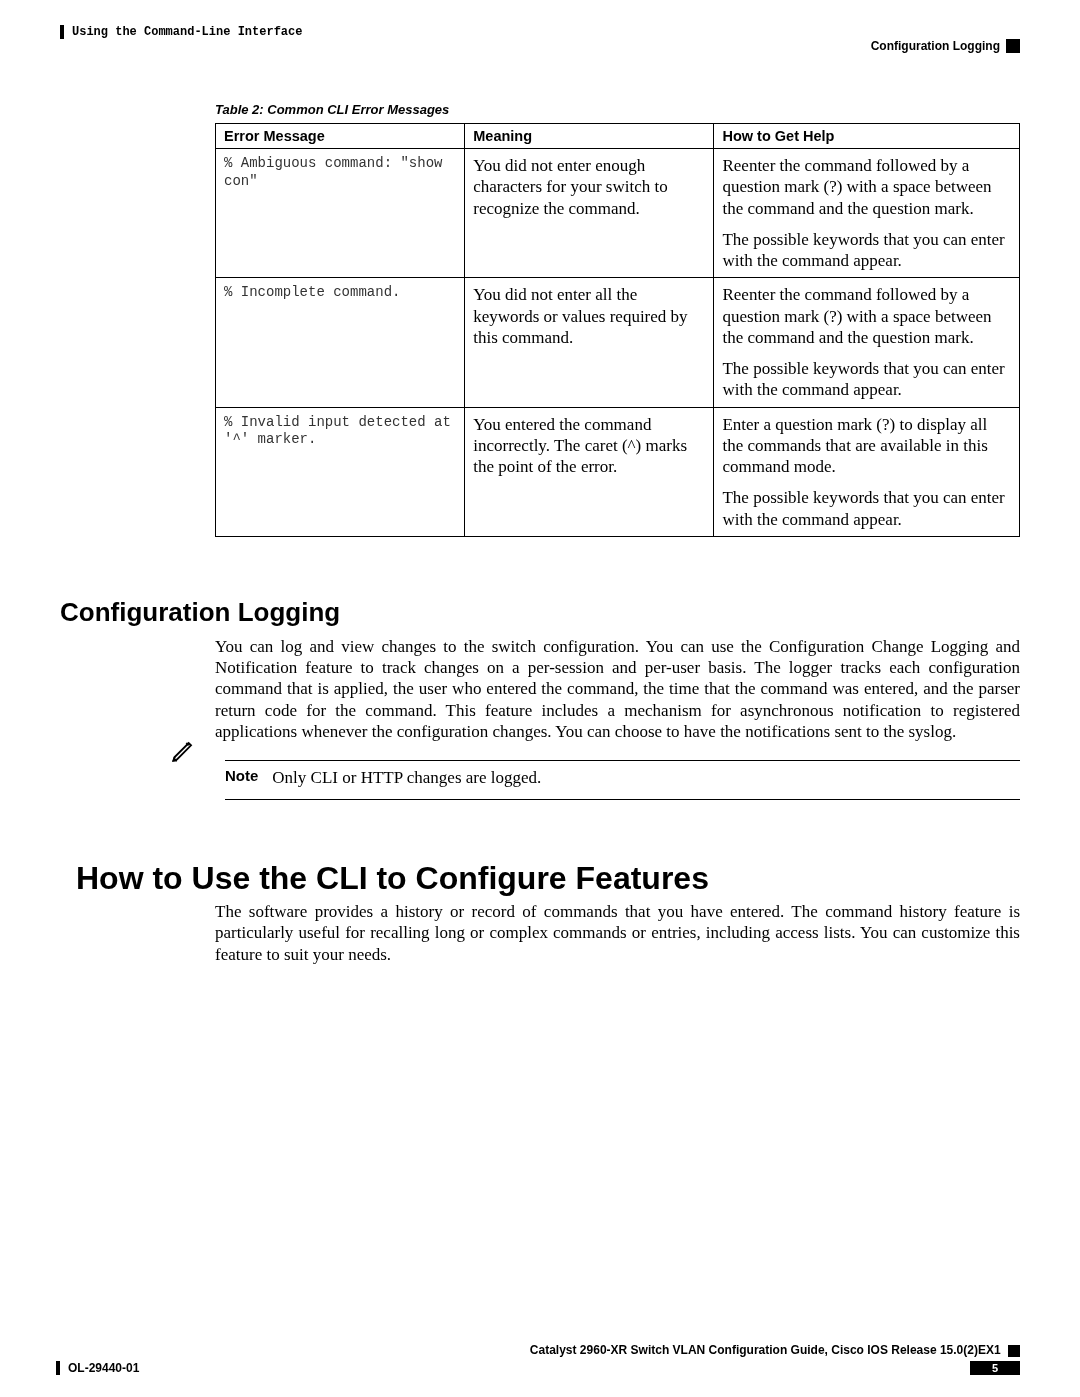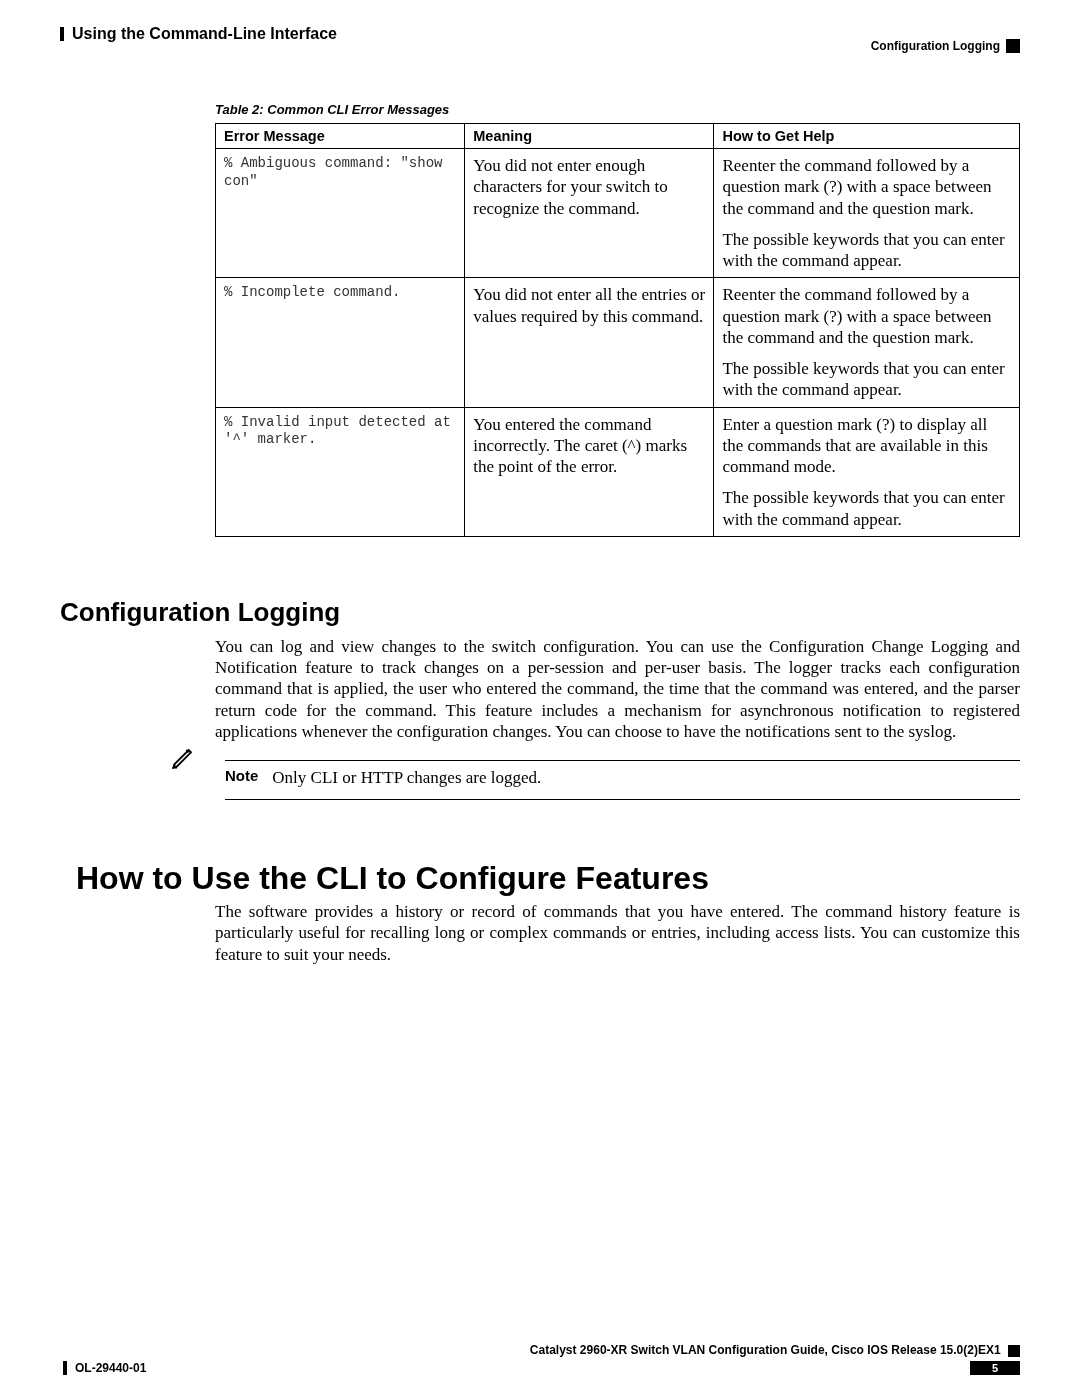--- a/index.html
+++ b/index.html
@@ -28,23 +28,23 @@
     display: flex;
     align-items: center;
   }
   .header-bar {
     width: 4px;
     height: 14px;
     background: #000;
     margin-right: 8px;
   }
   .header-left-text {
-    font-family: Liberation Sans, sans-serif;
-    font-weight: bold;
-    font-size: 16px;
+    font-family: Liberation Mono, monospace;
+    font-weight: bold;
+    font-size: 12px;
   }
   .header-right {
     display: flex;
     align-items: center;
     margin-top: 14px;
   }
   .header-right-text {
     font-family: Arial, Helvetica, sans-serif;
     font-weight: bold;
     font-size: 12px;
@@ -144,21 +144,21 @@
     margin-left: 55px;
   }
   .note-rule-bottom {
     border: none;
     border-top: 1px solid #000;
     margin: 10px 0 0 0;
     margin-left: 55px;
   }
   .note-row {
     display: flex;
-    align-items: flex-end;
+    align-items: flex-start;
   }
   .note-icon-wrap {
     width: 55px;
     text-align: left;
     flex: 0 0 55px;
     padding-left: 10px;
   }
   .note-icon {
     font-size: 26px;
     line-height: 1;
@@ -173,21 +173,21 @@
     flex: 0 0 auto;
   }
   .note-text {
     flex: 1;
     line-height: 1.3;
   }
 
   .footer {
     position: absolute;
     bottom: 22px;
-    left: 63px;
+    left: 56px;
     right: 60px;
   }
   .footer-top {
     text-align: right;
     font-family: Arial, Helvetica, sans-serif;
     font-weight: bold;
     font-size: 12px;
     margin-bottom: 4px;
   }
   .footer-top-square {
@@ -262,21 +262,21 @@
         <tr>
           <td class="mono">% Ambiguous command: "show con"</td>
           <td>You did not enter enough characters for your switch to recognize the command.</td>
           <td>
             <p class="help-para">Reenter the command followed by a question mark (?) with a space between the command and the question mark.</p>
             <p class="help-para">The possible keywords that you can enter with the command appear.</p>
           </td>
         </tr>
         <tr>
           <td class="mono">% Incomplete command.</td>
-          <td>You did not enter all the entries or values required by this command.</td>
+          <td>You did not enter all the keywords or values required by this command.</td>
           <td>
             <p class="help-para">Reenter the command followed by a question mark (?) with a space between the command and the question mark.</p>
             <p class="help-para">The possible keywords that you can enter with the command appear.</p>
           </td>
         </tr>
         <tr>
           <td class="mono">% Invalid input detected at '^' marker.</td>
           <td>You entered the command incorrectly. The caret (^) marks the point of the error.</td>
           <td>
             <p class="help-para">Enter a question mark (?) to display all the commands that are available in this command mode.</p>

